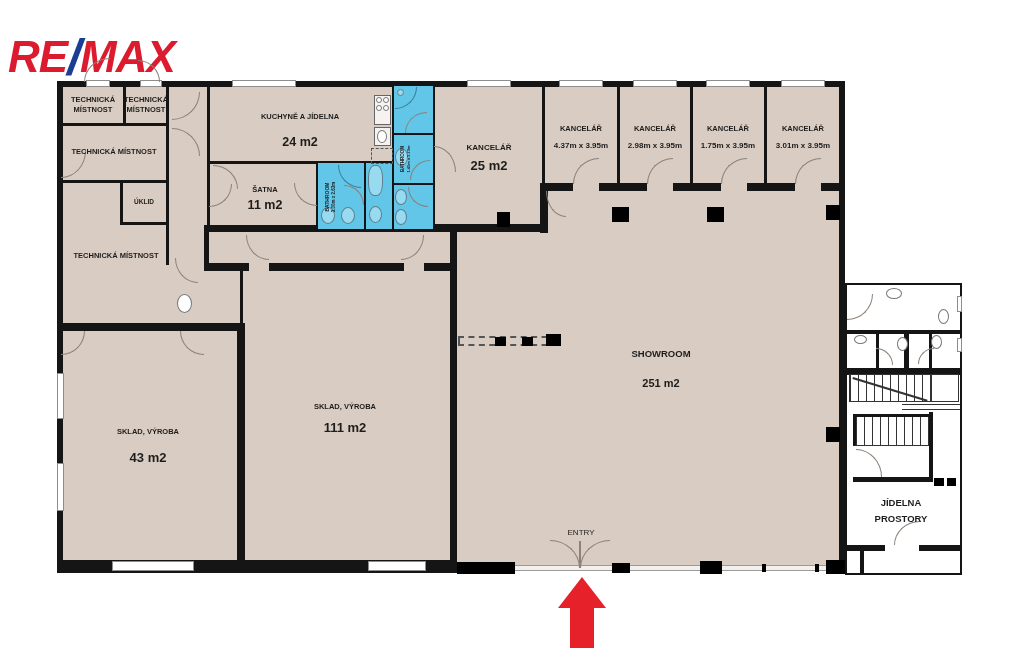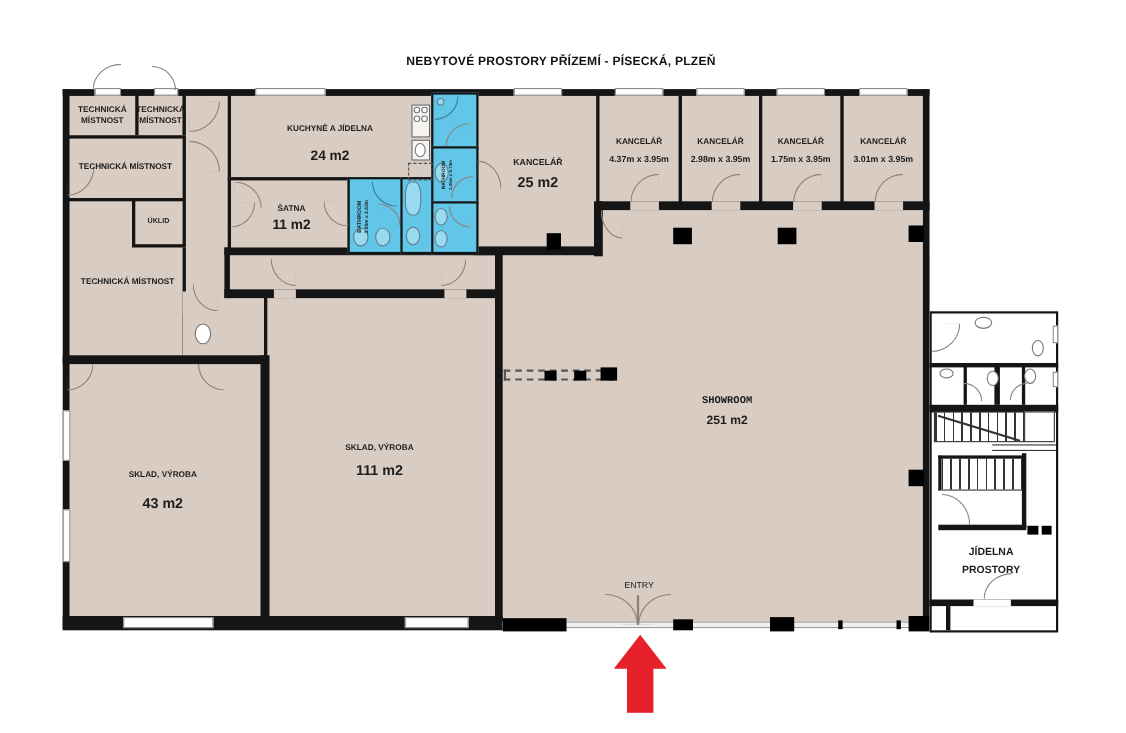--- a/index.html
+++ b/index.html
@@ -47,22 +47,24 @@
   
   .arrow-shaft{position:absolute;background:#e62129;}
   .arrow-head{position:absolute;width:0;height:0;border-left:24px solid transparent;
               border-right:24px solid transparent;border-bottom:31px solid #e62129;}
 </style>
 </head>
 <body>
 
 <div class="canvas">
 
-
-  <div class="title">NEBYTOVÉ PROSTORY PŘÍZEMÍ - PÍSECKÁ, PLZEŇ</div>
+  <div class="logo">
+    <span class="lg-re">RE</span><span class="lg-slash">/</span><span class="lg-max">MAX</span>
+  </div>
+
 
   <div class="abs" style="left:0;top:0;width:1024px;height:666px;">
 
     <div class="room" style="left:60px;top:84px;width:66px;height:42px;"></div>
     <div class="room" style="left:123px;top:84px;width:46px;height:42px;"></div>
     <div class="room" style="left:166px;top:84px;width:46px;height:205px;"></div>
     <div class="room" style="left:60px;top:123px;width:109px;height:60px;"></div>
     <div class="room" style="left:60px;top:180px;width:109px;height:150px;"></div>
     <div class="room" style="left:120px;top:180px;width:49px;height:45px;"></div>
     <div class="room" style="left:166px;top:286px;width:46px;height:44px;"></div>
@@ -248,21 +250,21 @@
     <div class="lbl" style="left:655px;top:129px;">KANCELÁŘ</div>
     <div class="lbl mid" style="left:655px;top:146px;">2.98m x 3.95m</div>
     <div class="lbl" style="left:728px;top:129px;">KANCELÁŘ</div>
     <div class="lbl mid" style="left:728px;top:146px;">1.75m x 3.95m</div>
     <div class="lbl" style="left:803px;top:129px;">KANCELÁŘ</div>
     <div class="lbl mid" style="left:803px;top:146px;">3.01m x 3.95m</div>
     <div class="lbl" style="left:148px;top:432px;">SKLAD, VÝROBA</div>
     <div class="lbl big" style="left:148px;top:458px;font-size:13px;">43 m2</div>
     <div class="lbl" style="left:345px;top:407px;">SKLAD, VÝROBA</div>
     <div class="lbl big" style="left:345px;top:428px;font-size:13px;">111 m2</div>
-    <div class="lbl show" style="left:661px;top:365px;font-family:Liberation Mono, monospace;">SHOWROOM</div>
+    <div class="lbl show" style="left:661px;top:354px;">SHOWROOM</div>
     <div class="lbl big" style="left:661px;top:383px;font-size:11px;">251 m2</div>
     <div class="lbl show" style="left:901px;top:503px;">JÍDELNA</div>
     <div class="lbl show" style="left:901px;top:519px;">PROSTORY</div>
     <div class="lbl mid" style="left:581px;top:533px;font-weight:normal;">ENTRY</div>
 
     <div class="arrow-head" style="left:558px;top:577px;"></div>
     <div class="arrow-shaft" style="left:570px;top:606px;width:24px;height:42px;"></div>
 
   </div>
 </div>

